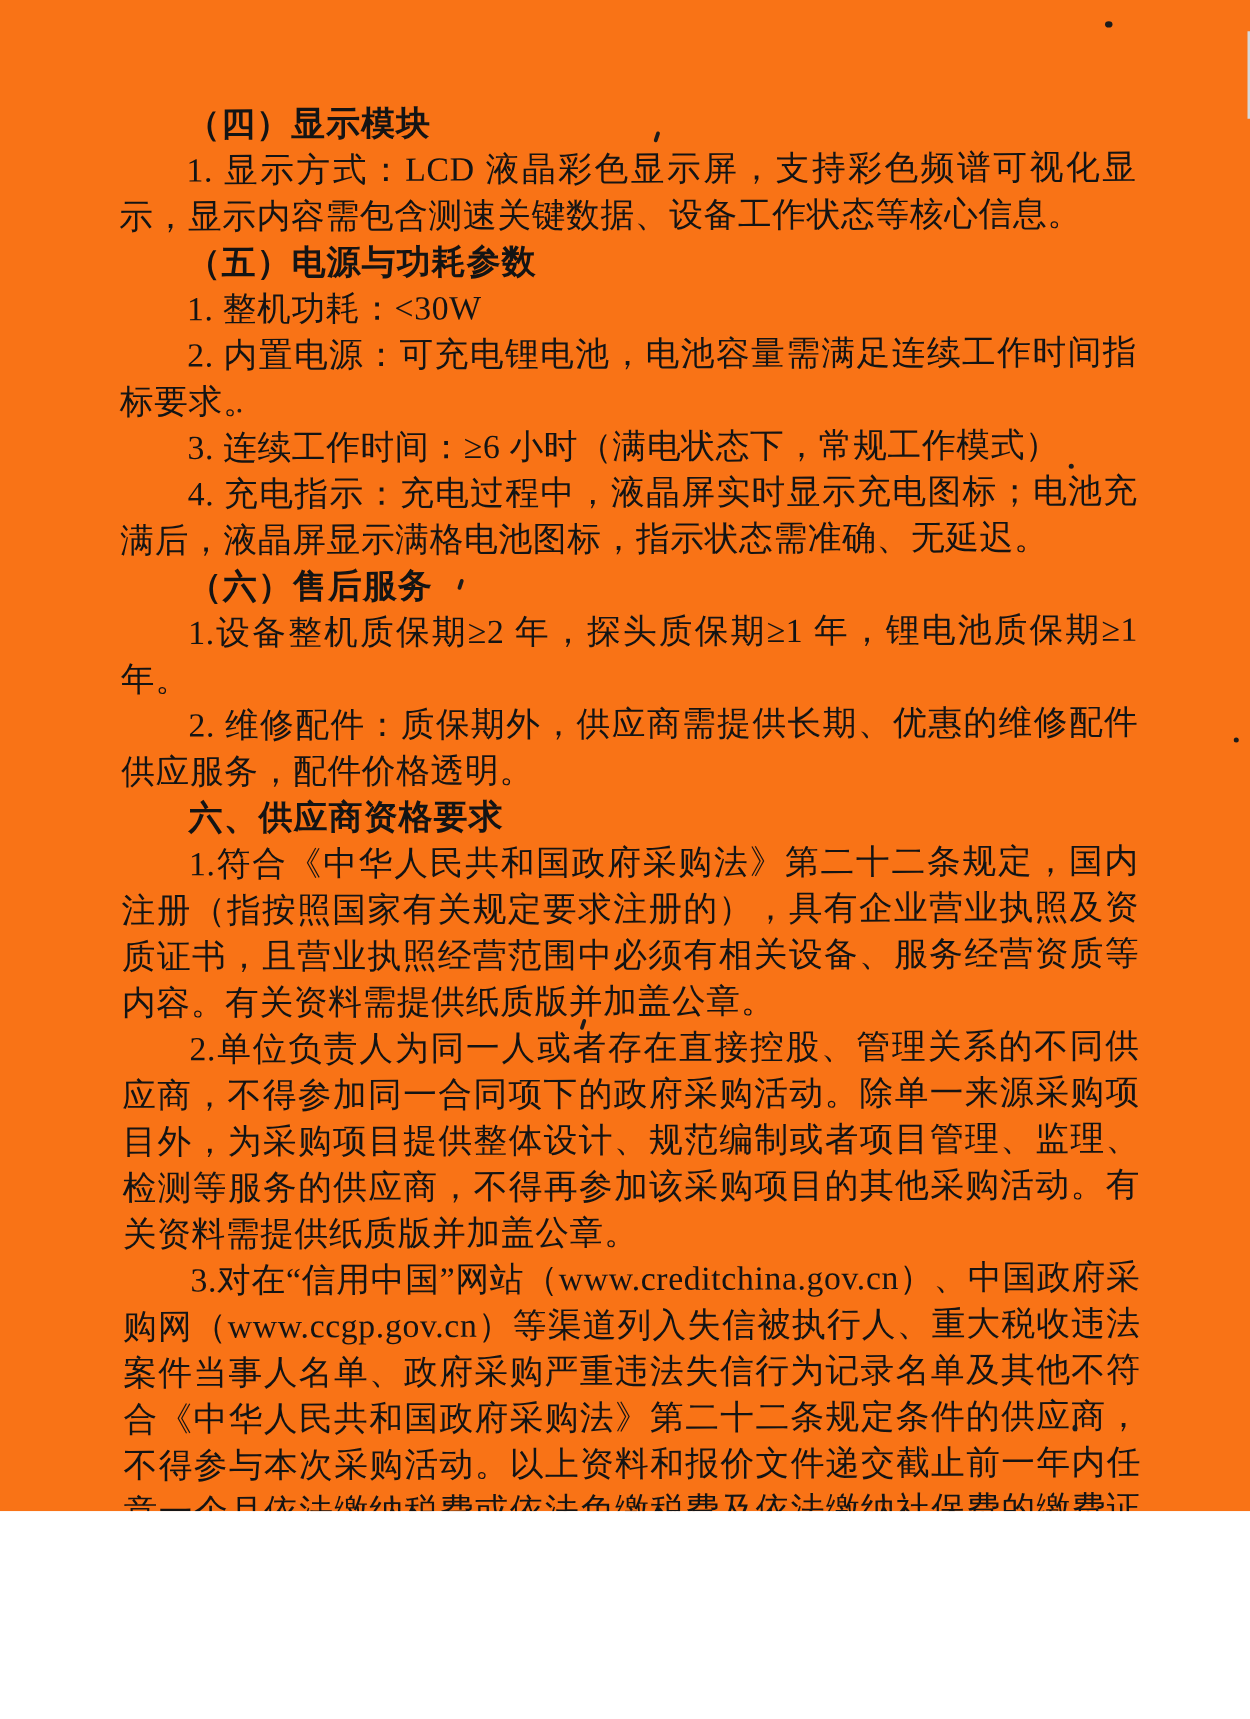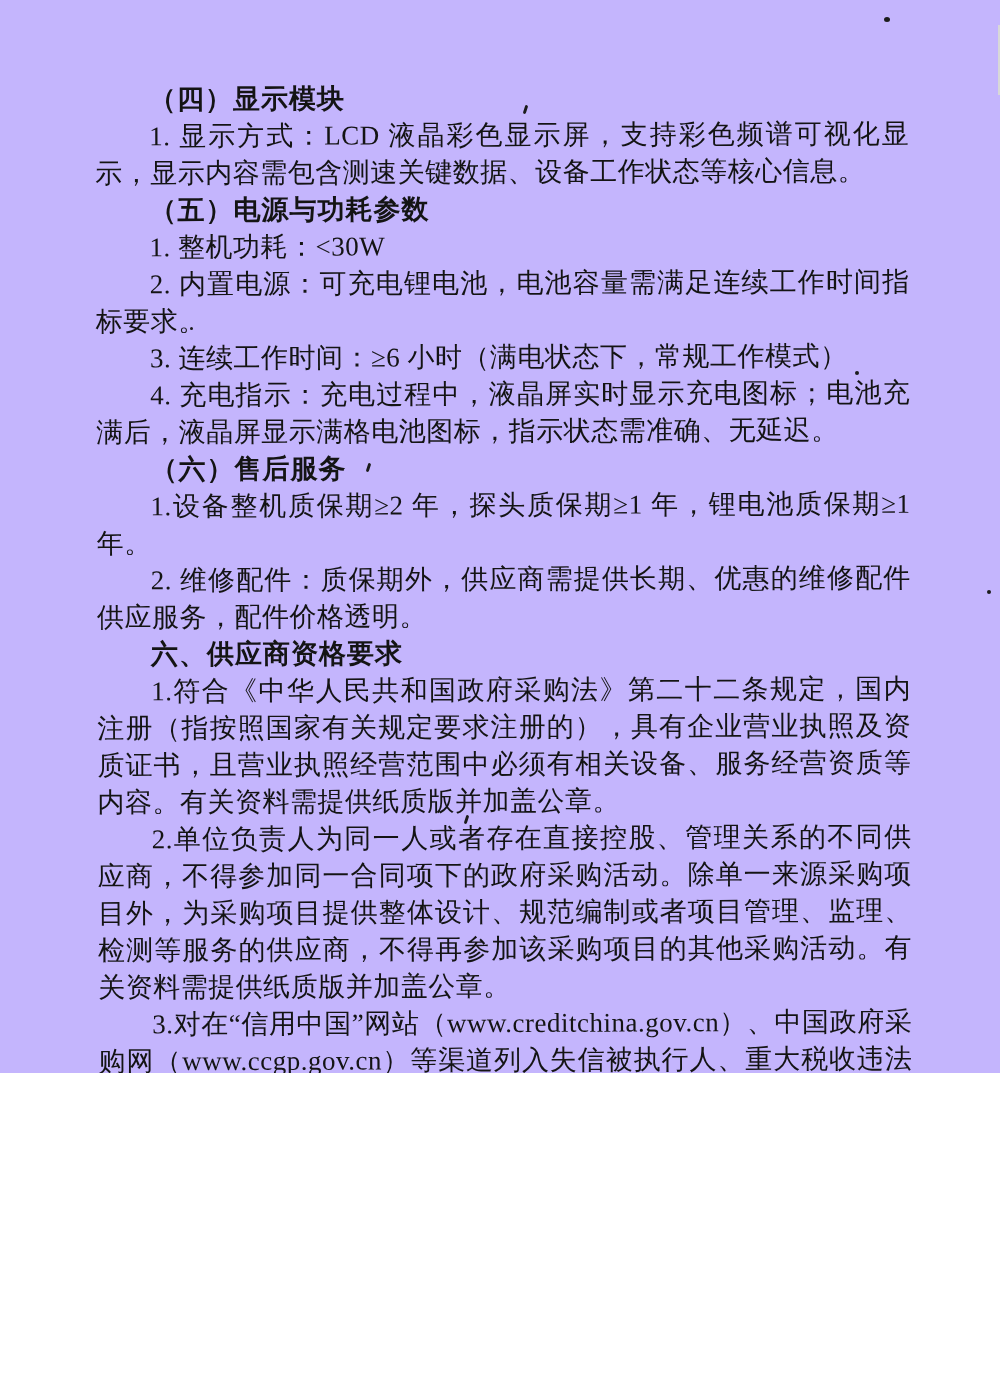--- a/index.html
+++ b/index.html
@@ -3,23 +3,23 @@
 <meta charset="utf-8">
 <style>
   html, body {
     margin: 0;
     padding: 0;
     background: #ffffff;
   }
   .page {
     position: relative;
     width: 1000px;
-    height: 1073px;
+    height: 1209px;
     background: #fefefec;
-    background-color: #c4b5fd;
+    background-color: #f97316;
     overflow: hidden;
     font-family: "Liberation Serif", "DejaVu Serif", serif;
     color: #141414;
   }
   .content {
     position: absolute;
     left: 95px;
     top: 80px;
     width: 814px;
     transform: rotate(-0.2deg);

